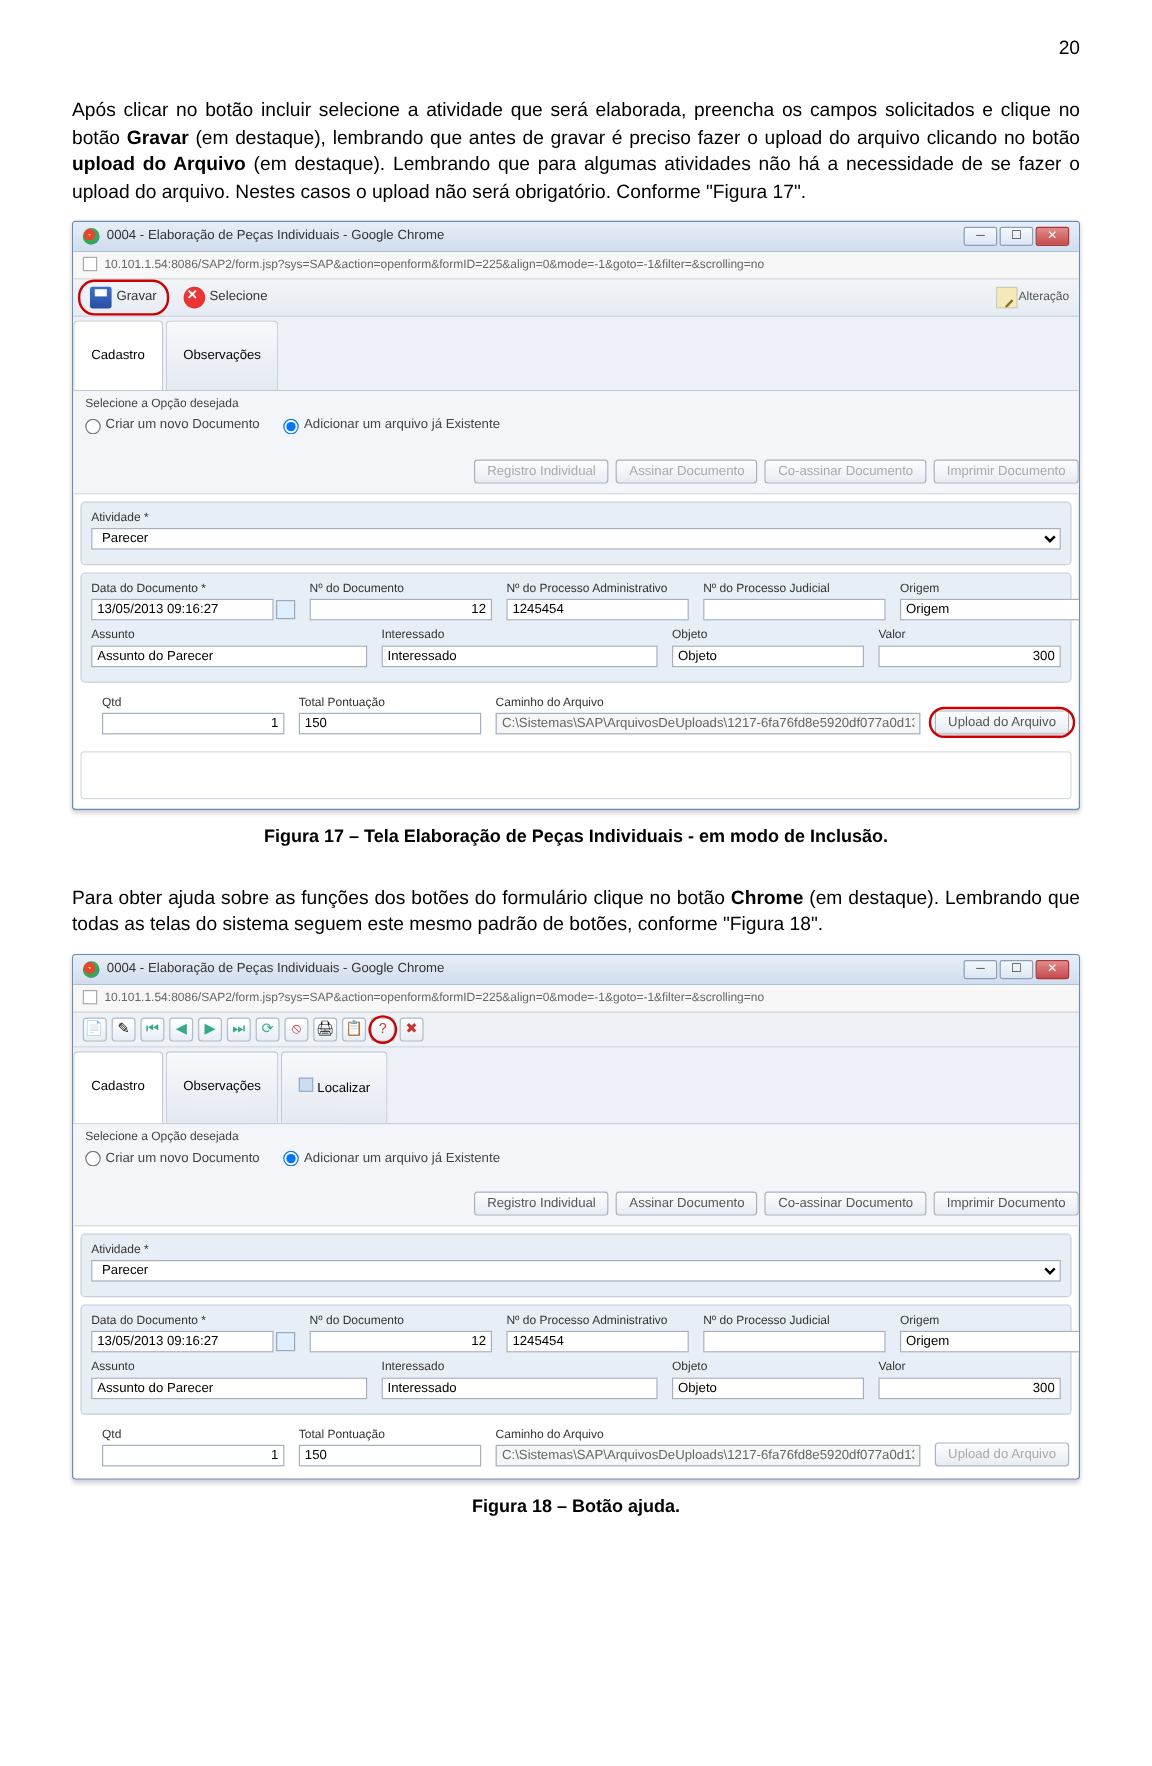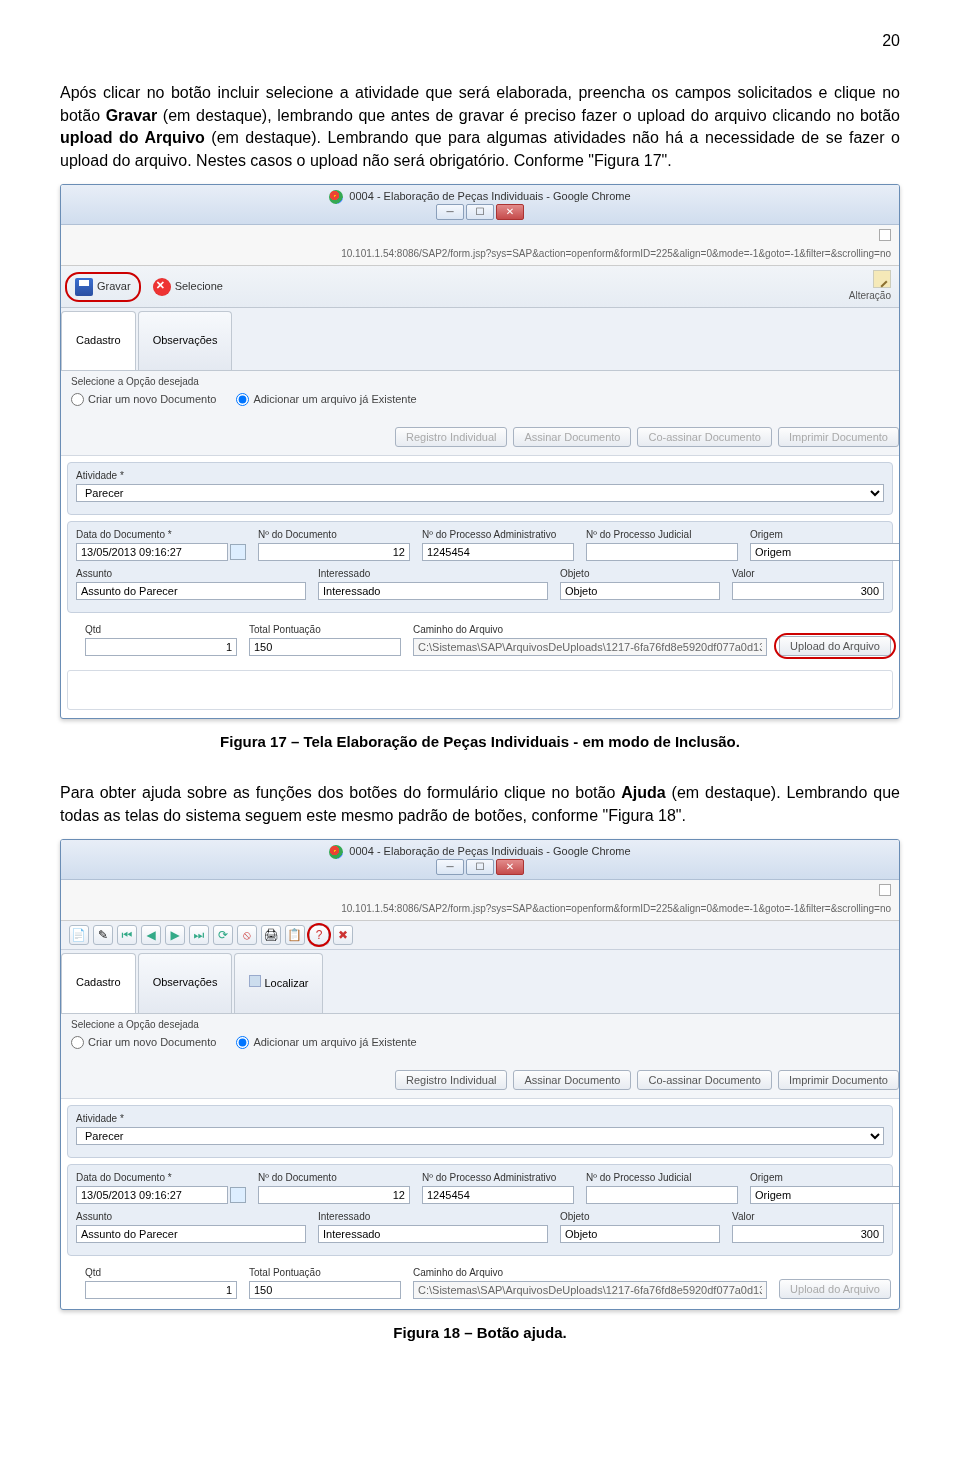--- a/index.html
+++ b/index.html
@@ -25,34 +25,33 @@
     box-shadow: 0 2px 4px rgba(0,0,0,0.2);
     overflow: hidden;
   }
   .chrome-titlebar {
     background: linear-gradient(#e8eef7, #d0ddee);
     border-bottom: 1px solid #b0c0d5;
     padding: 4px 8px;
     display: flex;
     align-items: center;
     justify-content: space-between;
-    flex-direction: column;
   }
   .chrome-title { display: flex; align-items: center; gap: 6px; color: #333; font-size: 11px; }
   .chrome-icon { width: 14px; height: 14px; background: radial-gradient(circle at 40% 40%, #fbbc05 8%, #ea4335 8% 40%, #34a853 40% 70%, #4285f4 70%); border-radius: 50%; }
   .win-buttons { display: flex; gap: 2px; }
   .win-btn {
     width: 28px; height: 16px; border: 1px solid #8a9fba; border-radius: 2px;
     background: linear-gradient(#f5f8fd,#dbe6f4); display: flex; align-items: center; justify-content: center;
     font-size: 10px; color: #444;
   }
   .win-btn.close { background: linear-gradient(#e28b8b,#c54b4b); color: #fff; border-color: #a33; }
   .chrome-url {
-    background: #f7f7f7; border-bottom: 1px solid #ccc; padding: 4px 8px; display: flex; align-items: flex-end; gap: 6px;
-    color: #666; font-size: 10px; flex-direction: column;
+    background: #f7f7f7; border-bottom: 1px solid #ccc; padding: 4px 8px; display: flex; align-items: flex-start; gap: 6px;
+    color: #666; font-size: 10px;
   }
   .chrome-page-icon { width: 12px; height: 12px; border: 1px solid #aaa; background: #fff; }
   
   .app-toolbar {
     background: linear-gradient(#f1f4f8,#e6ecf3);
     border-bottom: 1px solid #c0c8d2;
     padding: 4px 8px;
     display: flex;
     align-items: center;
     gap: 6px;
@@ -64,21 +63,21 @@
   }
   .icon-btn.circled { position: relative; }
   .red-circle { position:absolute; inset:-4px -4px; border:2px solid #c00; border-radius:14px; pointer-events:none; }
   .ico { width:18px; height:18px; display:inline-block; }
   .ico-save { background: linear-gradient(#3a6fd1,#2a4fa1); border-radius:2px; position:relative; }
   .ico-save::after { content:""; position:absolute; left:4px; top:2px; width:10px; height:6px; background:#fff; }
   .ico-cancel { background: radial-gradient(circle,#e33 60%,#b22 100%); border-radius:50%; position:relative; }
   .ico-cancel::after { content:"✕"; position:absolute; left:3px; top:0px; color:#fff; font-size:11px; font-weight:bold; }
   .ico-edit { background:#f5e9b8; border:1px solid #ccb; position:relative; }
   .ico-edit::after { content:""; position:absolute; right:2px; bottom:2px; width:8px; height:2px; background:#8b6f2f; transform:rotate(-45deg); }
-  .right-label { margin-left:auto; display:flex; flex-direction:column; align-items:flex-end; gap:1px; font-size:10px; color:#555; }
+  .right-label { margin-left:auto; display:flex; flex-direction:row; align-items:center; gap:1px; font-size:10px; color:#555; }
   
   .mini-tb { display:flex; gap:4px; padding:4px 8px; background:#eef1f6; border-bottom:1px solid #c8d0dc; }
   .mini-ico { width:20px; height:20px; border:1px solid #b0bcc9; border-radius:3px; background:linear-gradient(#fff,#e8edf4); display:flex; align-items:center; justify-content:center; font-size:12px; }
   .mini-ico.h { position:relative; }
   .mini-ico.h .red-circle { inset:-3px; }
   
   .tabs-row {
     display:flex; gap:0; background:#edf1f7; border-bottom:1px solid #c0c8d2;
   }
   .tab {
@@ -266,21 +265,21 @@
         <span>Upload do Arquivo</span>
       </button>
     </div>
   </div>
   <div class="empty-area"></div>
 </div>
 
 <div class="figure-caption">Figura 17 – Tela Elaboração de Peças Individuais - em modo de Inclusão.</div>
 
 <p class="body-text">
-  <span>Para obter ajuda sobre as funções dos botões do formulário clique no botão </span><b>Ajuda</b><span> (em destaque). Lembrando que todas as telas do sistema seguem este mesmo padrão de botões, conforme "Figura 18".</span>
+  <span>Para obter ajuda sobre as funções dos botões do formulário clique no botão </span><b>Chrome</b><span> (em destaque). Lembrando que todas as telas do sistema seguem este mesmo padrão de botões, conforme "Figura 18".</span>
 </p>
 
 <div class="chrome-window">
   <div class="chrome-titlebar">
     <div class="chrome-title">
       <span class="chrome-icon"></span>
       <span>0004 - Elaboração de Peças Individuais - Google Chrome</span>
     </div>
     <div class="win-buttons">
       <div class="win-btn">─</div>

